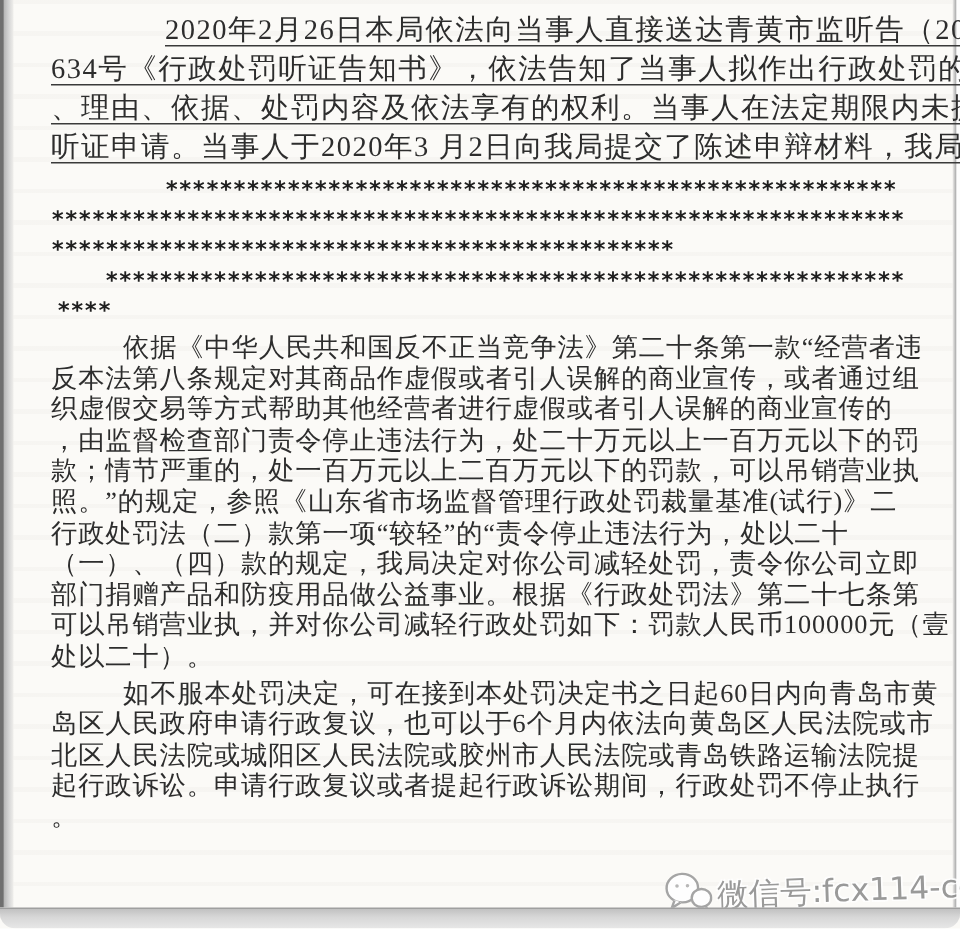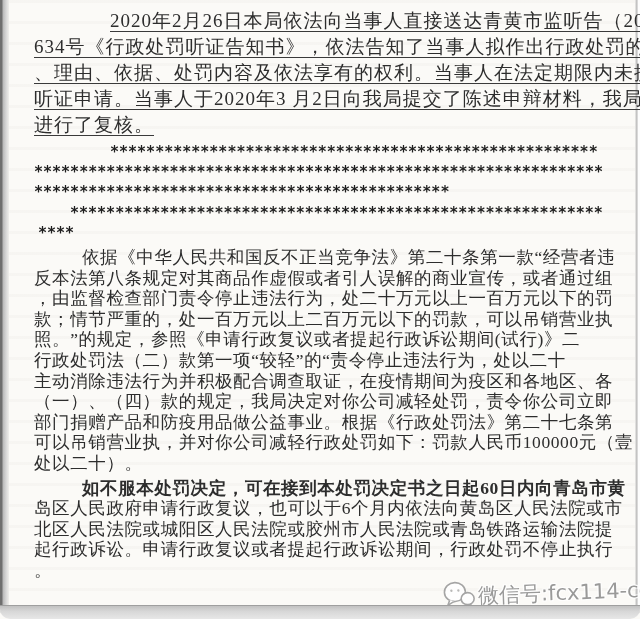--- a/index.html
+++ b/index.html
@@ -71,44 +71,43 @@
 <div class="page">
   <div class="edge-left"></div>
   <div class="edge-right"></div>
 
   <div class="content">
       <div class="block p1">
         <div class="line u" style="text-indent: 76px;">2020年2月26日本局依法向当事人直接送达青黄市监听告（2019）</div>
         <div class="line u">634号《行政处罚听证告知书》，依法告知了当事人拟作出行政处罚的事实</div>
         <div class="line u">、理由、依据、处罚内容及依法享有的权利。当事人在法定期限内未提出</div>
         <div class="line u">听证申请。当事人于2020年3 月2日向我局提交了陈述申辩材料，我局依法</div>
-        <div class="line u">进行了复核。</div>
       </div>
       <div class="block stars">
         <div class="line" style="text-indent: 76px;">******************************************************</div>
         <div class="line">***************************************************************</div>
         <div class="line">**********************************************</div>
         <div class="line" style="text-indent: 36px;">***********************************************************</div>
         <div class="line" style="text-indent: 4px;">****</div>
       </div>
       <div class="block body">
         <div class="line" style="text-indent: 48px;">依据《中华人民共和国反不正当竞争法》第二十条第一款“经营者违</div>
         <div class="line">反本法第八条规定对其商品作虚假或者引人误解的商业宣传，或者通过组</div>
+        <div class="line">织虚假交易等方式帮助其他经营者进行虚假或者引人误解的商业宣传的</div>
         <div class="line">，由监督检查部门责令停止违法行为，处二十万元以上一百万元以下的罚</div>
         <div class="line">款；情节严重的，处一百万元以上二百万元以下的罚款，可以吊销营业执</div>
-        <div class="line">照。”的规定，参照《申请行政复议或者提起行政诉讼期间(试行)》二</div>
+        <div class="line">照。”的规定，参照《山东省市场监督管理行政处罚裁量基准(试行)》二</div>
         <div class="line">行政处罚法（二）款第一项“较轻”的“责令停止违法行为，处以二十</div>
-        <div class="line">主动消除违法行为并积极配合调查取证，在疫情期间为疫区和各地区、各</div>
         <div class="line">（一）、（四）款的规定，我局决定对你公司减轻处罚，责令你公司立即</div>
         <div class="line">部门捐赠产品和防疫用品做公益事业。根据《行政处罚法》第二十七条第</div>
         <div class="line">可以吊销营业执，并对你公司减轻行政处罚如下：罚款人民币100000元（壹</div>
         <div class="line">处以二十）。</div>
       </div>
       <div class="block body">
-        <div class="line" style="text-indent: 48px; font-weight: bold;">如不服本处罚决定，可在接到本处罚决定书之日起60日内向青岛市黄</div>
+        <div class="line" style="text-indent: 48px;">如不服本处罚决定，可在接到本处罚决定书之日起60日内向青岛市黄</div>
         <div class="line">岛区人民政府申请行政复议，也可以于6个月内依法向黄岛区人民法院或市</div>
         <div class="line">北区人民法院或城阳区人民法院或胶州市人民法院或青岛铁路运输法院提</div>
         <div class="line">起行政诉讼。申请行政复议或者提起行政诉讼期间，行政处罚不停止执行</div>
         <div class="line">。</div>
       </div>
     </div>
 
   <div class="watermark">
     <span class="wm-icon">
       <svg width="32" height="28" viewBox="0 0 32 28">

